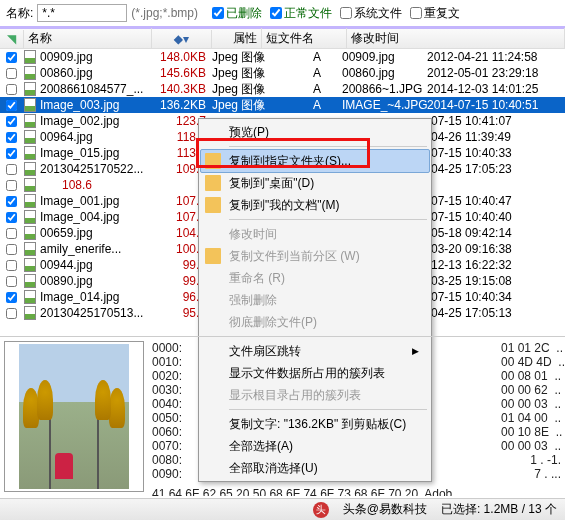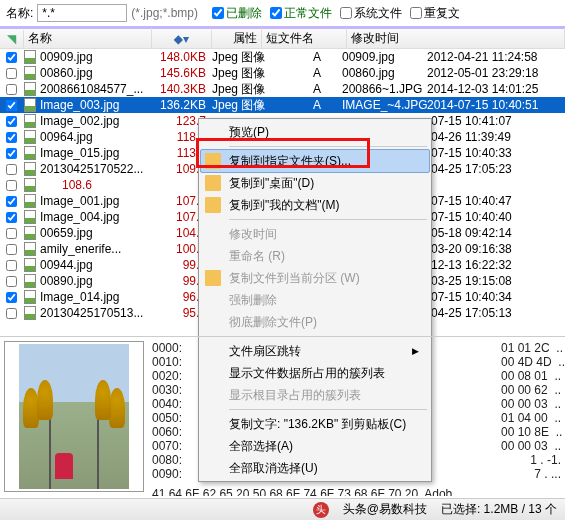--- a/index.html
+++ b/index.html
@@ -326,25 +326,25 @@
     </div>
     <div class="mi">
       <span class="ico folder"></span>
       <span>复制到"我的文档"(M)</span>
     </div>
     <div class="sep"></div>
     <div class="mi disabled">
       <span>修改时间</span>
     </div>
     <div class="mi disabled">
-      <span>重命名 (R)</span>
-    </div>
-    <div class="mi disabled">
       <span class="ico folder"></span>
       <span>复制文件到当前分区 (W)</span>
+    </div>
+    <div class="mi disabled">
+      <span>重命名 (R)</span>
     </div>
     <div class="mi disabled">
       <span>强制删除</span>
     </div>
     <div class="mi disabled">
       <span>彻底删除文件(P)</span>
     </div>
     <div class="sep"></div>
     <div class="mi">
       <span>文件扇区跳转</span>

